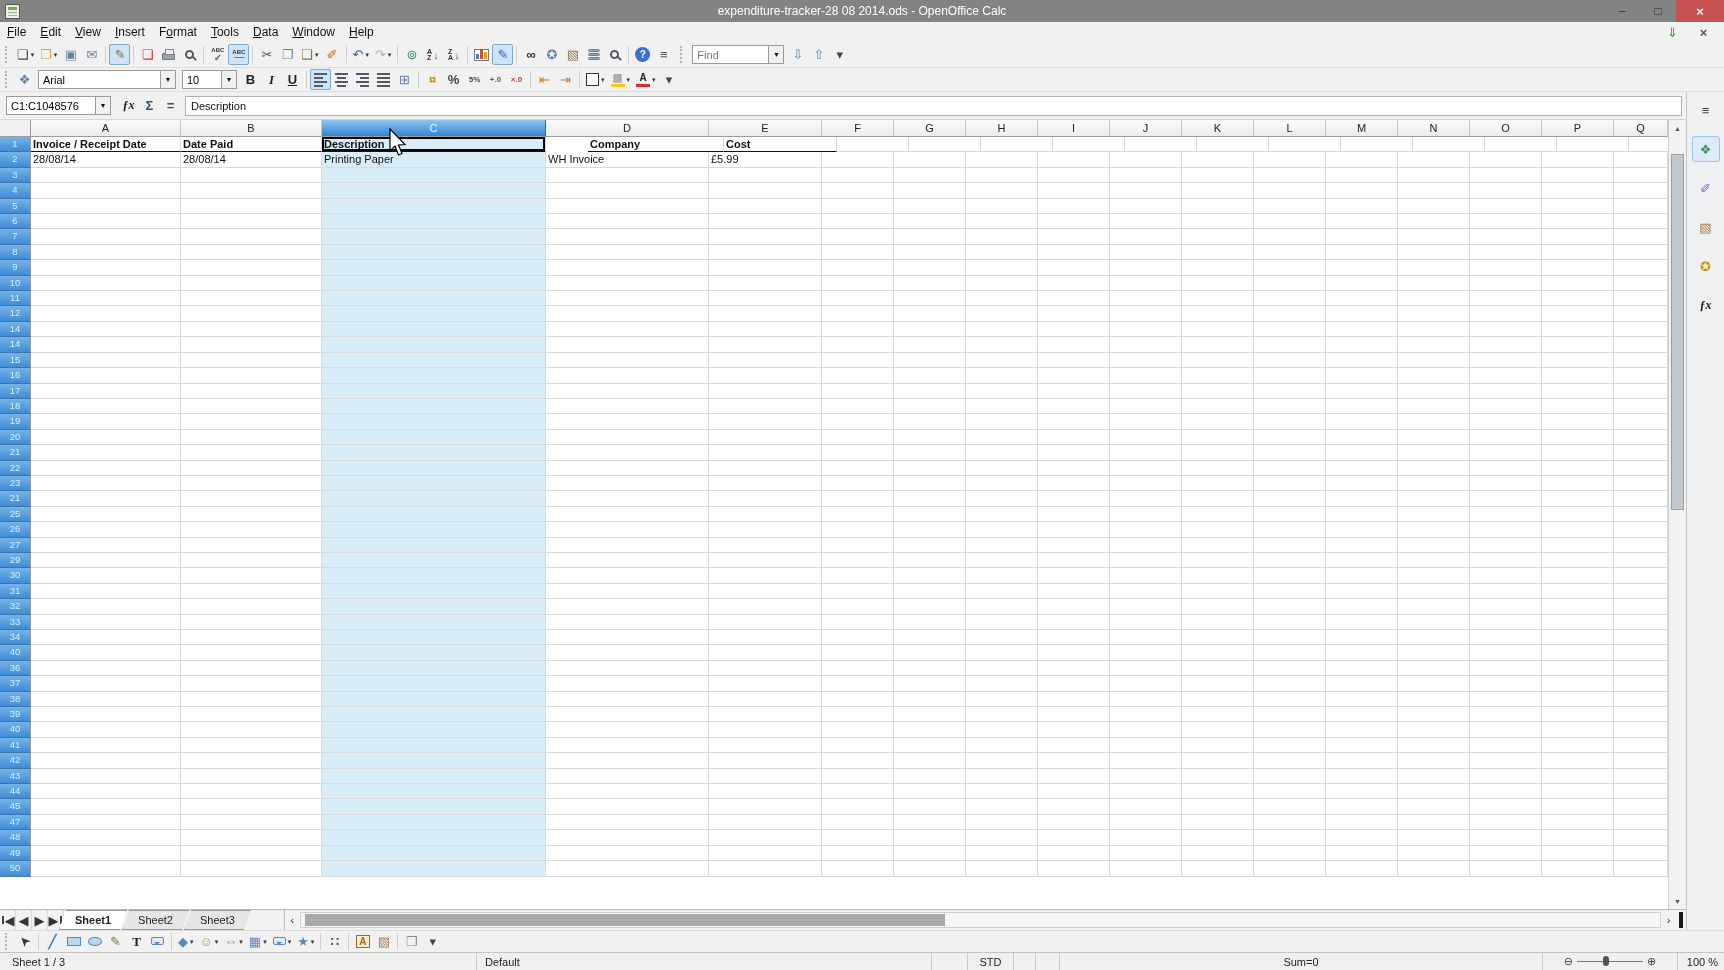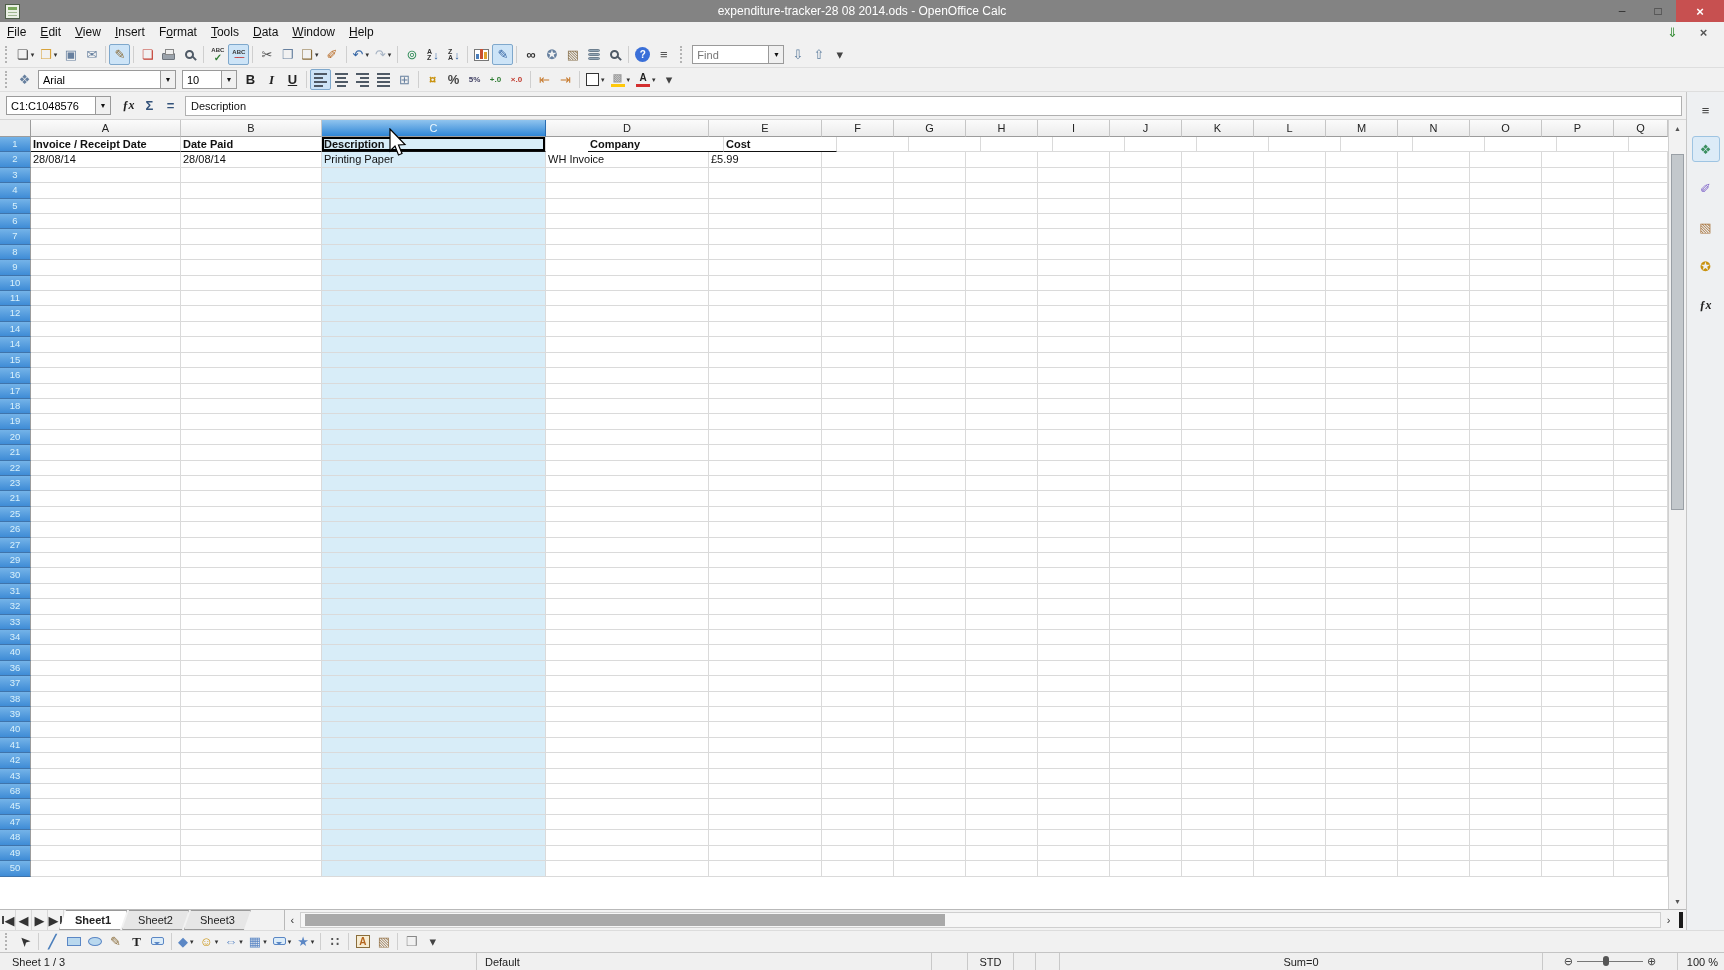--- a/index.html
+++ b/index.html
@@ -1289,21 +1289,21 @@
       <div class="cell" style="width: 72px;"></div>
       <div class="cell" style="width: 72px;"></div>
       <div class="cell" style="width: 72px;"></div>
       <div class="cell" style="width: 72px;"></div>
       <div class="cell" style="width: 72px;"></div>
       <div class="cell" style="width: 72px;"></div>
       <div class="cell" style="width: 72px;"></div>
       <div class="cell" style="width: 54px;"></div>
     </div>
     <div class="grid-row">
-      <div class="rowhdr">68</div>
+      <div class="rowhdr">44</div>
       <div class="cell" style="width: 150px;"></div>
       <div class="cell" style="width: 141px;"></div>
       <div class="cell selc" style="width: 224px;"></div>
       <div class="cell" style="width: 163px;"></div>
       <div class="cell" style="width: 113px;"></div>
       <div class="cell" style="width: 72px;"></div>
       <div class="cell" style="width: 72px;"></div>
       <div class="cell" style="width: 72px;"></div>
       <div class="cell" style="width: 72px;"></div>
       <div class="cell" style="width: 72px;"></div>

